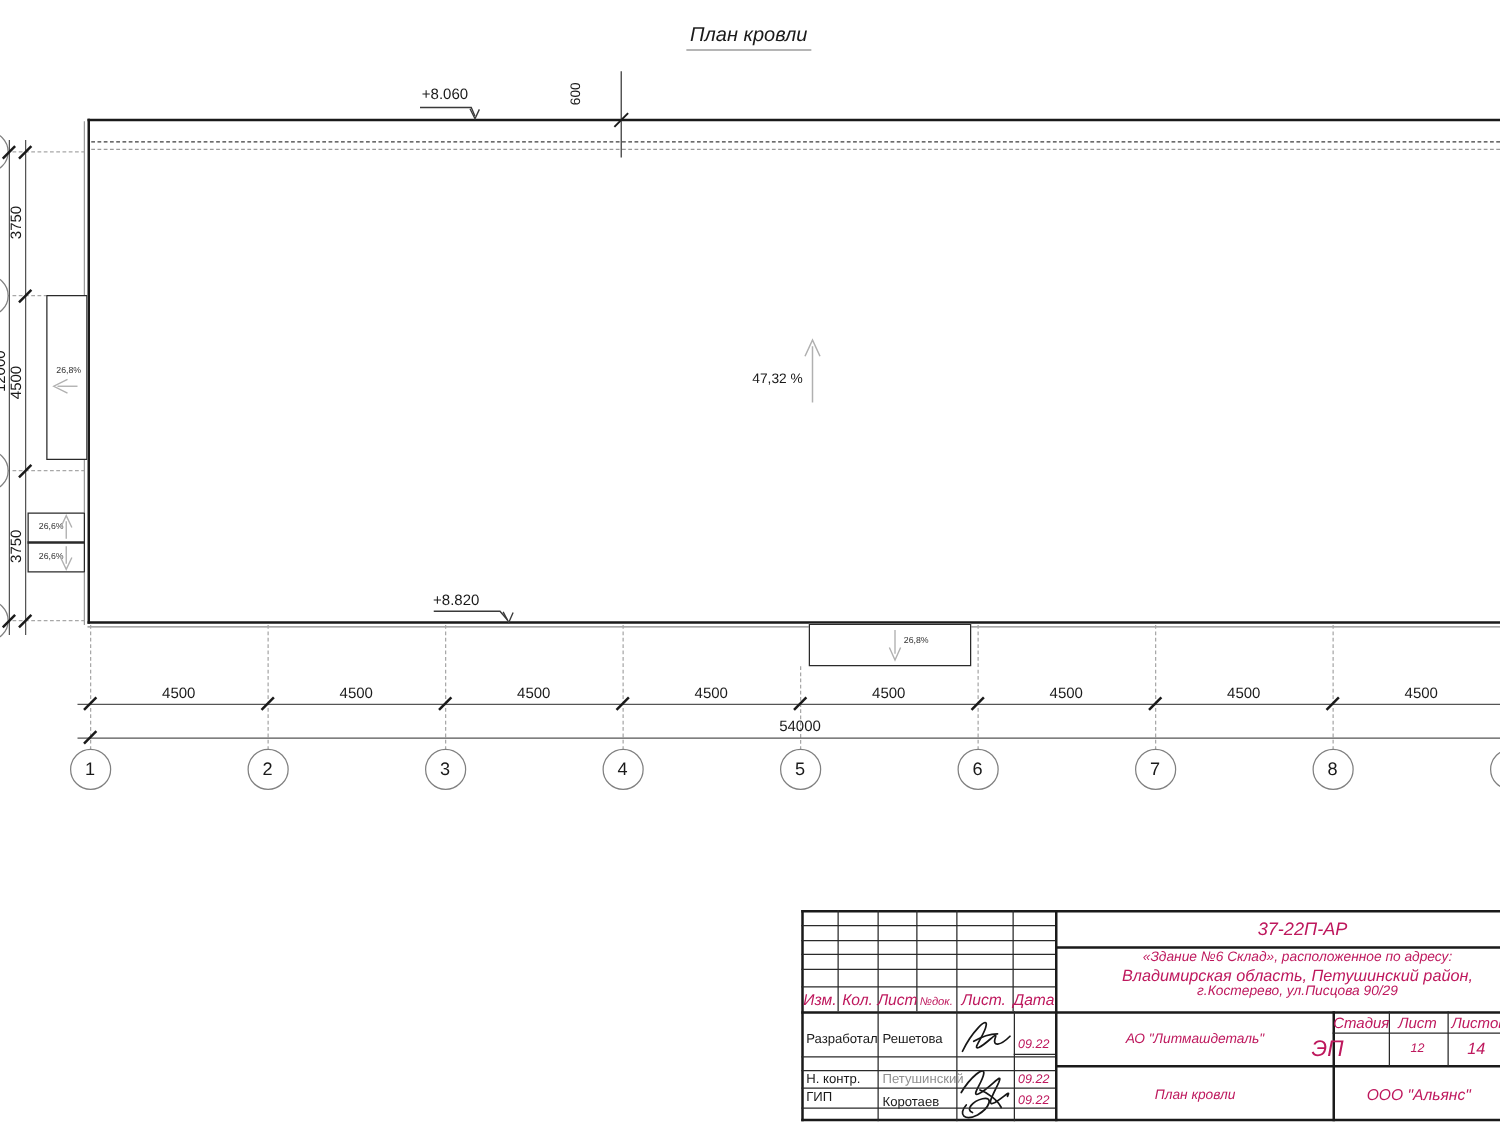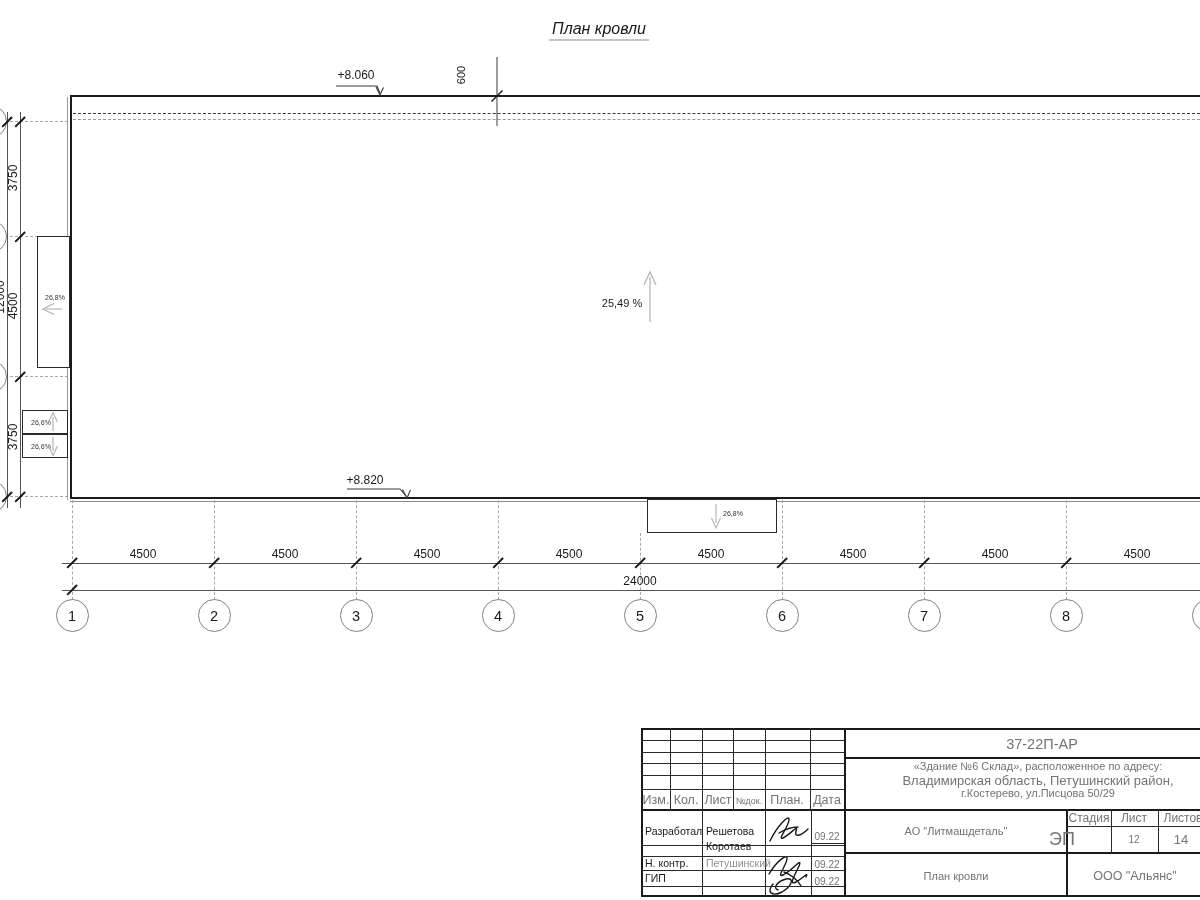--- a/index.html
+++ b/index.html
@@ -27,21 +27,21 @@
 
   .slope-box { position:absolute; border:1.8px solid #2a2a2a; background:#fff; }
   .slope-lbl { position:absolute; font-size:7px; color:#333; transform:translate(-50%,-50%); white-space:nowrap; }
 
   #page-title { position:absolute; transform:translate(-50%,-50%); font-size:16px; font-style:italic;
                 border-bottom:1px solid #8a8a8a; padding:0 3px 2px 3px; white-space:nowrap; }
 
   
   .tb-thin-h { position:absolute; height:1px; background:#2a2a2a; }
   .tb-thin-v { position:absolute; width:1px;  background:#2a2a2a; }
-  .tlbl { position:absolute; transform:translate(-50%,-50%); white-space:nowrap; color:#737373; }
+  .tlbl { position:absolute; transform:translate(-50%,-50%); white-space:nowrap; color:#be185d;font-style:italic; }
   svg.overlay { position:absolute; left:0; top:0; pointer-events:none; }
 </style>
 </head>
 <body>
 
 <div id="sheet">
 
   <div id="page-title" style="left:599px; top:30px;">План кровли</div>
 
   <div class="gridh" style="left:0; top:121px; width:68px;"></div>
@@ -58,21 +58,21 @@
   <div id="building"></div>
   <div class="hline" style="left:70px; top:501px; width:1130px; background:#8a8a8a;"></div>
 
   <div class="gridh" style="left:73px; top:113px; width:1127px; border-top:1.6px dashed #3c3c3c;"></div>
   <div class="gridh" style="left:73px; top:119px; width:1127px; border-top:1.4px dashed #9a9a9a;"></div>
 
   <div class="clbl" style="left:356px; top:75px;">+8.060</div>
   <div class="vlbl" style="left:461px; top:75px; font-size:11px;">600</div>
   <div class="clbl" style="left:365px; top:480px;">+8.820</div>
 
-  <div class="clbl" style="left:622px; top:303px; font-size:11px;">25,49 %</div>
+  <div class="clbl" style="left:622px; top:303px; font-size:11px;">47,32 %</div>
 
   <div class="slope-box" style="left:37px; top:236px; width:33px; height:132px;"></div>
   <div class="slope-lbl" style="left:55px; top:297px;">26,8%</div>
 
   <div class="slope-box" style="left:22px; top:410px; width:46px; height:48px;"></div>
   <div class="tb-thin-h" style="left:22px; top:433px; width:46px; height:1.6px;"></div>
   <div class="slope-lbl" style="left:41px; top:422px;">26,6%</div>
   <div class="slope-lbl" style="left:41px; top:446px;">26,6%</div>
 
   <div class="slope-box" style="left:647px; top:499px; width:130px; height:34px;"></div>
@@ -113,21 +113,21 @@
   <div class="tick" style="left:65px;   top:589px;"></div>
 
   <div class="clbl" style="left:143px;  top:554px;">4500</div>
   <div class="clbl" style="left:285px;  top:554px;">4500</div>
   <div class="clbl" style="left:427px;  top:554px;">4500</div>
   <div class="clbl" style="left:569px;  top:554px;">4500</div>
   <div class="clbl" style="left:711px;  top:554px;">4500</div>
   <div class="clbl" style="left:853px;  top:554px;">4500</div>
   <div class="clbl" style="left:995px;  top:554px;">4500</div>
   <div class="clbl" style="left:1137px; top:554px;">4500</div>
-  <div class="clbl" style="left:640px;  top:581px;">24000</div>
+  <div class="clbl" style="left:640px;  top:581px;">54000</div>
 
   <div class="bubble" style="left:55.5px;   top:599px;">1</div>
   <div class="bubble" style="left:197.5px;  top:599px;">2</div>
   <div class="bubble" style="left:339.5px;  top:599px;">3</div>
   <div class="bubble" style="left:481.5px;  top:599px;">4</div>
   <div class="bubble" style="left:623.5px;  top:599px;">5</div>
   <div class="bubble" style="left:765.5px;  top:599px;">6</div>
   <div class="bubble" style="left:907.5px;  top:599px;">7</div>
   <div class="bubble" style="left:1049.5px; top:599px;">8</div>
   <div class="bubble" style="left:1192px;   top:599px;">9</div>
@@ -214,39 +214,39 @@
   <div class="tb-thin-h" style="left:641px; top:886px; width:203px;"></div>
 
   <div class="tb-thin-v" style="left:1111px; top:809px; height:44px;"></div>
   <div class="tb-thin-v" style="left:1158px; top:809px; height:44px;"></div>
   <div class="tb-thin-h" style="left:1066px; top:826px; width:134px;"></div>
 
   <div class="tlbl" style="left:656px; top:800px; font-size:12.5px;">Изм.</div>
   <div class="tlbl" style="left:686px; top:800px; font-size:12.5px;">Кол.</div>
   <div class="tlbl" style="left:718px; top:800px; font-size:12.5px;">Лист</div>
   <div class="tlbl" style="left:749px; top:801px; font-size:9px;">№док.</div>
-  <div class="tlbl" style="left:787px; top:800px; font-size:12.5px;">План.</div>
+  <div class="tlbl" style="left:787px; top:800px; font-size:12.5px;">Лист.</div>
   <div class="tlbl" style="left:827px; top:800px; font-size:12.5px;">Дата</div>
 
   <div class="llbl" style="left:645px; top:831px;">Разработал</div>
   <div class="llbl" style="left:706px; top:831px;">Решетова</div>
   <div class="tlbl" style="left:827px; top:836px; font-size:10px;">09.22</div>
 
   <div class="llbl" style="left:645px; top:863px;">Н. контр.</div>
   <div class="llbl" style="left:706px; top:863px; color:#909090;">Петушинский</div>
   <div class="tlbl" style="left:827px; top:864px; font-size:10px;">09.22</div>
 
   <div class="llbl" style="left:645px; top:878px;">ГИП</div>
-  <div class="llbl" style="left:706px; top:846px;">Коротаев</div>
+  <div class="llbl" style="left:706px; top:882px;">Коротаев</div>
   <div class="tlbl" style="left:827px; top:881px; font-size:10px;">09.22</div>
 
   <div class="tlbl" style="left:1042px; top:744px; font-size:14.5px;">37-22П-АР</div>
   <div class="tlbl" style="left:1038px; top:766px; font-size:11px;">«Здание №6 Склад», расположенное по адресу:</div>
   <div class="tlbl" style="left:1038px; top:780px; font-size:13px;">Владимирская область, Петушинский район,</div>
-  <div class="tlbl" style="left:1038px; top:793px; font-size:11px;">г.Костерево, ул.Писцова 50/29</div>
+  <div class="tlbl" style="left:1038px; top:793px; font-size:11px;">г.Костерево, ул.Писцова 90/29</div>
 
   <div class="tlbl" style="left:956px; top:831px; font-size:11px;">АО "Литмашдеталь"</div>
 
   <div class="tlbl" style="left:1089px; top:818px; font-size:12px;">Стадия</div>
   <div class="tlbl" style="left:1134px; top:818px; font-size:12px;">Лист</div>
   <div class="tlbl" style="left:1183px; top:818px; font-size:12px;">Листов</div>
   <div class="tlbl" style="left:1062px; top:839px; font-size:18px;">ЭП</div>
   <div class="tlbl" style="left:1134px; top:839px; font-size:10px;">12</div>
   <div class="tlbl" style="left:1181px; top:839px; font-size:13px;">14</div>
 

